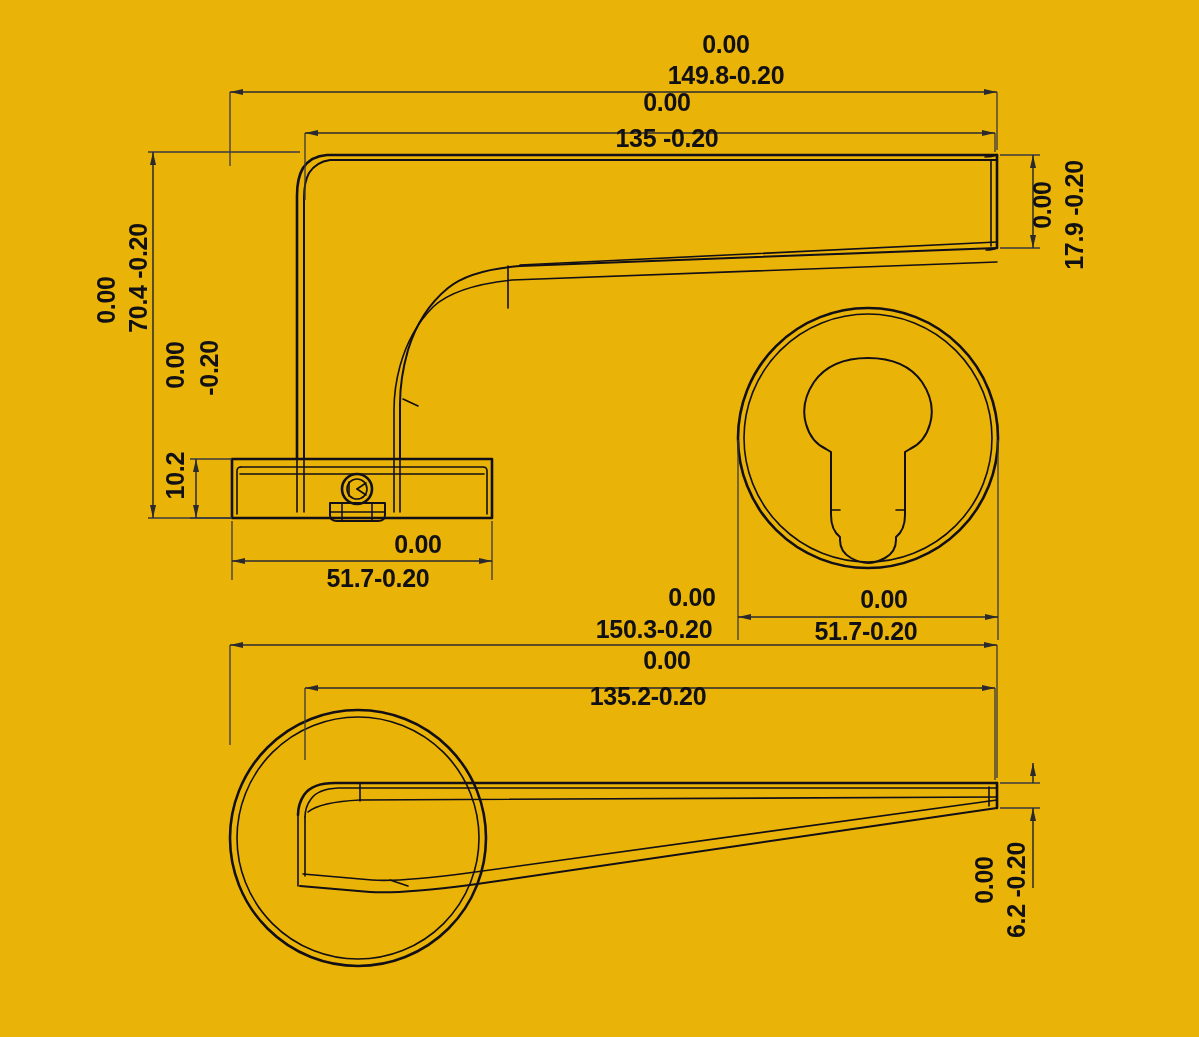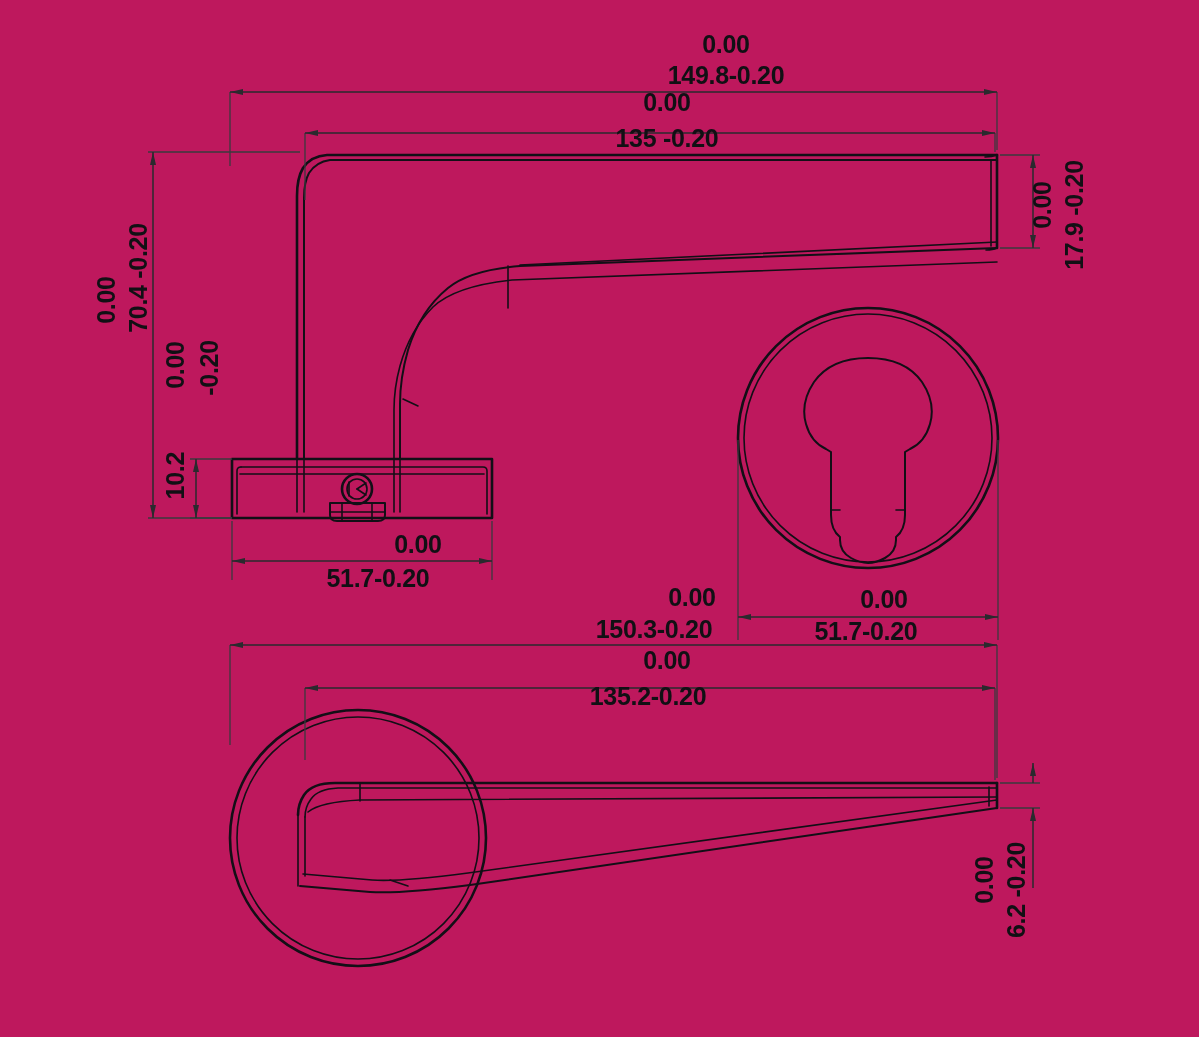--- a/index.html
+++ b/index.html
@@ -8,21 +8,21 @@
     width:1199px;height:1037px;
     font-family:"Liberation Sans", sans-serif;
     -webkit-font-smoothing:antialiased;
     overflow:hidden;
     position:relative;
   }
   #sheet{
     position:absolute;
     left:0;top:0;
     width:1199px;height:1037px;
-    background:#be185d;
+    background:#eab308;
   }
   svg#drawing{
     position:absolute;left:0;top:0;
     width:1199px;height:1037px;
     display:block;
   }
   .dimtext{
     font-family:"Liberation Sans", sans-serif;
     font-weight:bold;
     font-size:25px;

